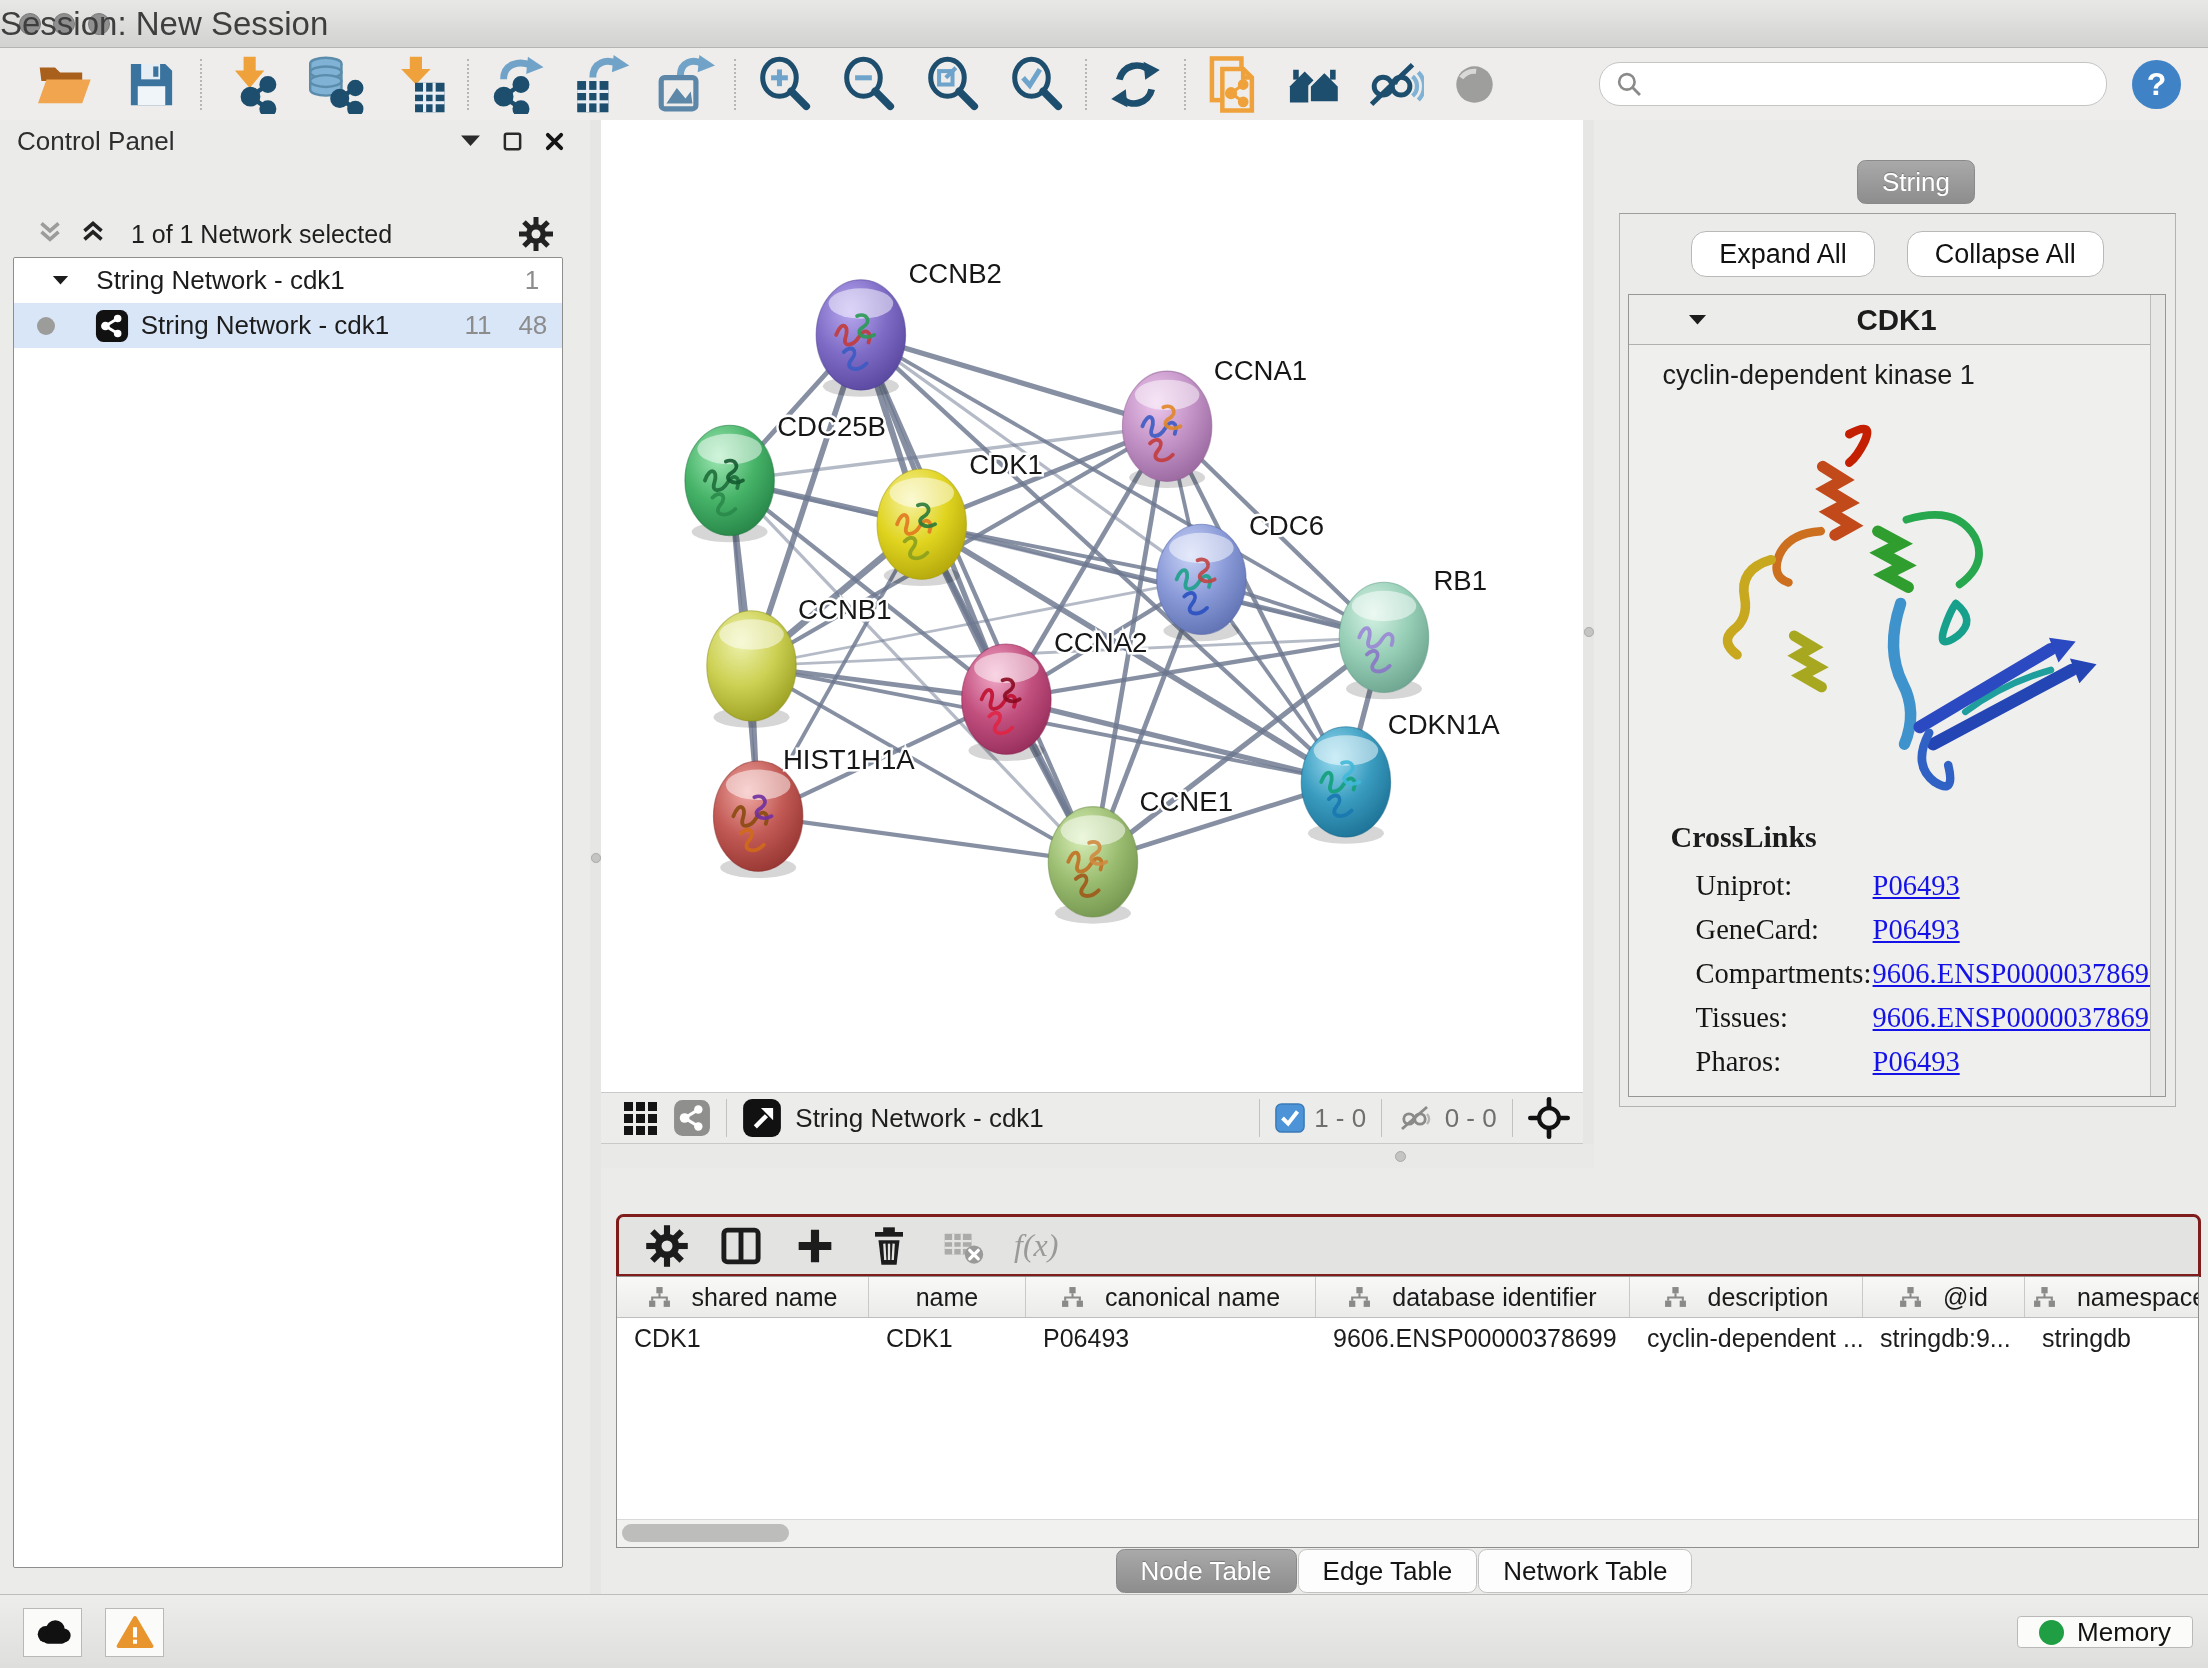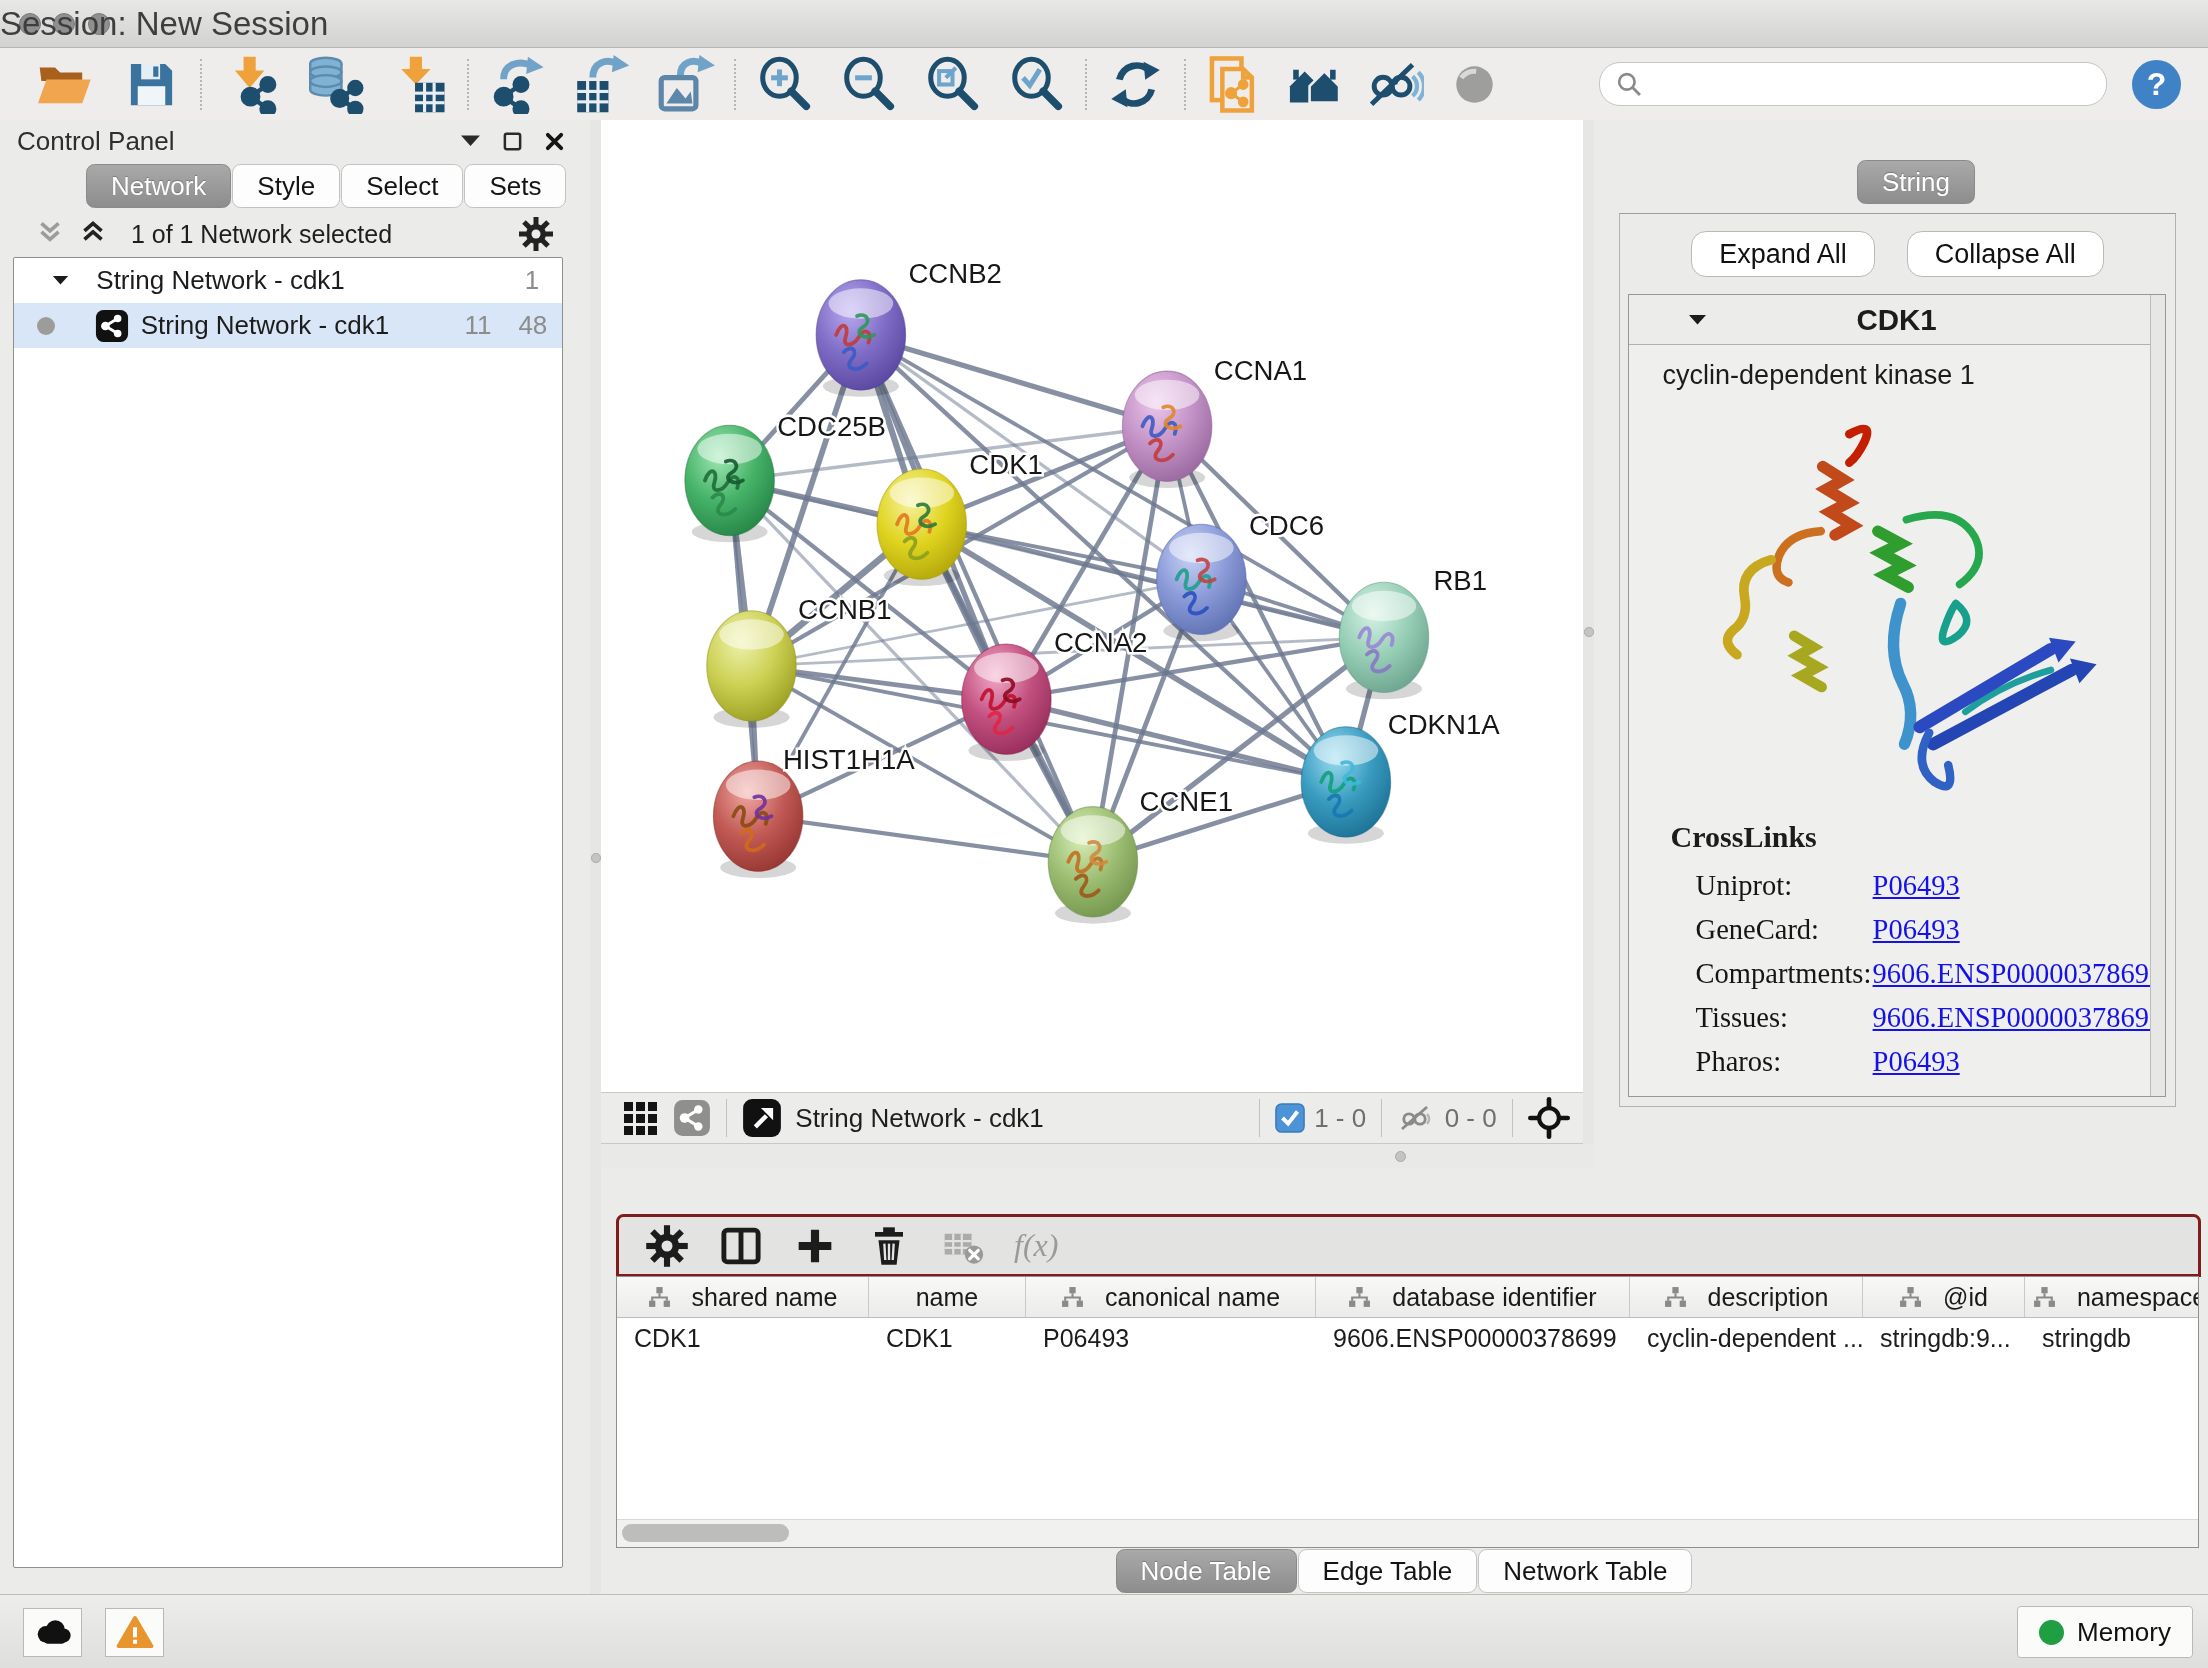--- a/index.html
+++ b/index.html
@@ -83,21 +83,21 @@
   .tdr{display:flex;height:40px}
   .td{font-size:25px;padding-left:17px;display:flex;align-items:center;box-sizing:border-box;
       overflow:hidden;white-space:nowrap;flex:none}
   .hscroll{position:absolute;left:0;right:0;bottom:0;height:27px;background:#f1f1f0;border-top:1px solid #d9d9d8}
   .hthumb{position:absolute;left:4.8px;top:3.8px;width:167px;height:18px;border-radius:9.5px;background:#bdbdbc}
   .ttabs{position:absolute;left:0;right:0;top:380px;height:46px;display:flex;justify-content:center;align-items:center}
   
   .statusbar{left:0;top:1594px;width:2208px;height:74px;background:linear-gradient(#ededec,#dededd);
     border-top:1px solid #bdbdbc;display:flex;align-items:center}
   .sbtn{width:59px;height:49px;background:#fbfbfa;border:1.9px solid #b9b9b8;display:flex;align-items:center;justify-content:center;margin-left:23px;padding:0}
-  .membtn{margin-left:auto;margin-right:15px;height:52px;background:#fbfbfa;border:1.9px solid #b9b9b8;border-radius:3.8px;
+  .membtn{margin-left:auto;margin-right:15px;height:32px;background:#fbfbfa;border:1.9px solid #b9b9b8;border-radius:3.8px;
     display:flex;align-items:center;gap:13.3px;padding:0 21px;font-size:26px;color:#111}
   .memdot{width:25px;height:25px;border-radius:50%}
   svg{display:block}
   text{font-family:"Liberation Sans",sans-serif}
 </style>
 </head>
 <body>
 
 <div class="abs titlebar">
   <div class="tlight"></div>
@@ -302,21 +302,20 @@
           <rect x="3" y="3" width="16" height="16" rx="2" fill="none" stroke="#2a2a2a" stroke-width="2.6"></rect>
         </svg>
       <svg width="21" height="21" viewBox="0 0 22 22">
           <g stroke="#151515" stroke-width="4" stroke-linecap="round">
             <line x1="4" y1="4" x2="18" y2="18"></line>
             <line x1="18" y1="4" x2="4" y2="18"></line>
           </g>
         </svg>
     </div>
   </div>
-  <div class="cptabs" id="cp-tabs"><div class="tab sel">Network</div><div class="tab">Style</div><div class="tab">Select</div><div class="tab">Sets</div></div>
   <div class="cptool">
     <svg width="32" height="32" viewBox="0 0 30 30" style="margin-left:34px">
       <g fill="none" stroke="#9c9c9b" stroke-width="3.4">
           <polyline points="7,5 15,12 23,5"></polyline>
           <polyline points="7,13 15,20 23,13"></polyline>
         </g>
       </svg>
     <svg width="32" height="32" viewBox="0 0 30 30" style="margin-left:11.4px">
       <g fill="none" stroke="#222" stroke-width="3.4">
           <polyline points="7,12 15,5 23,12"></polyline>

